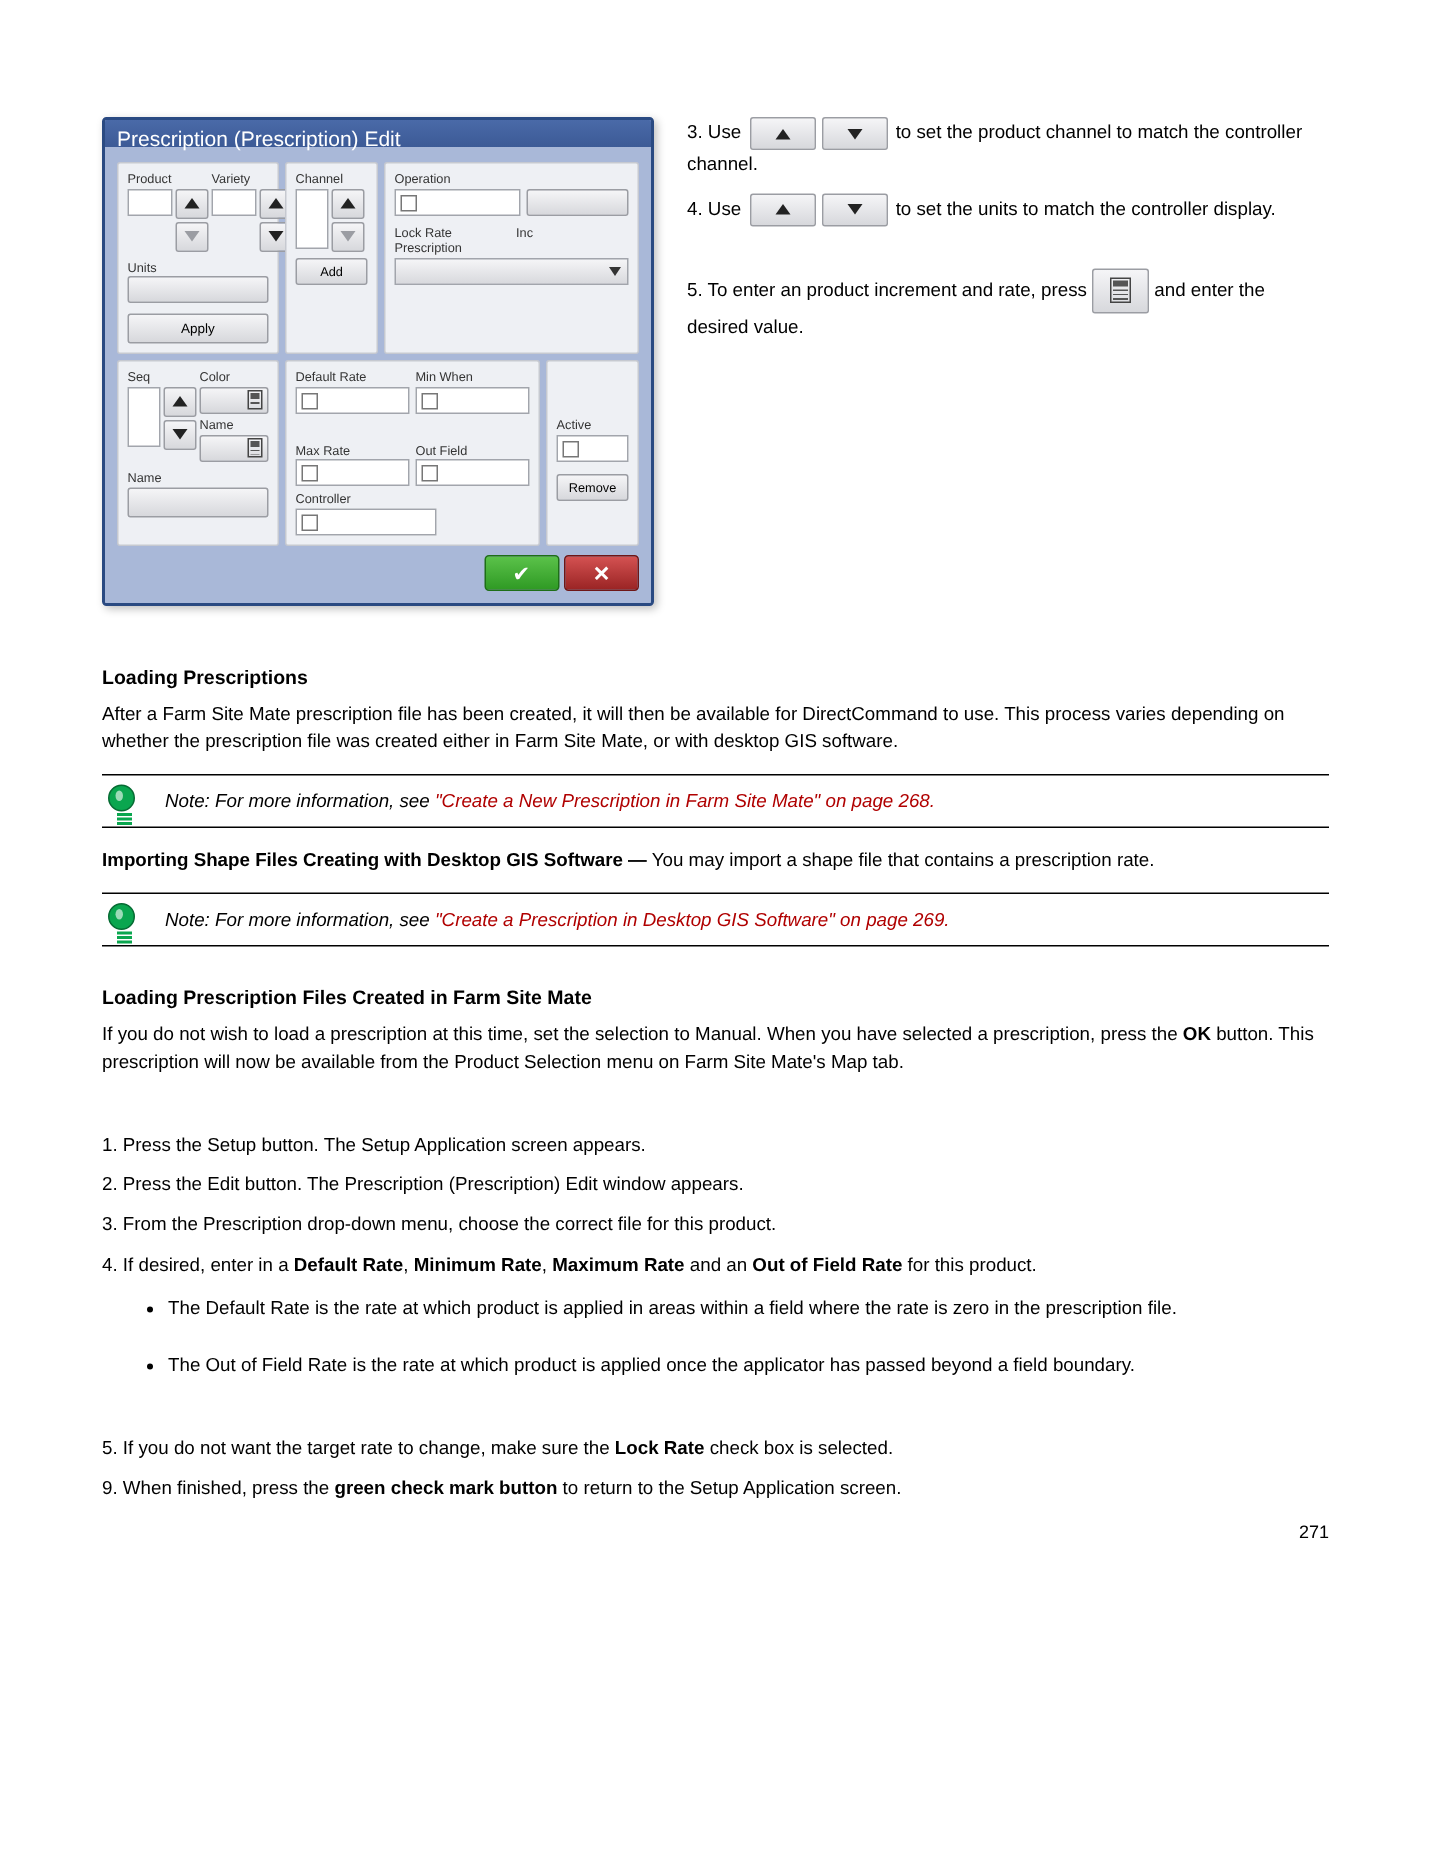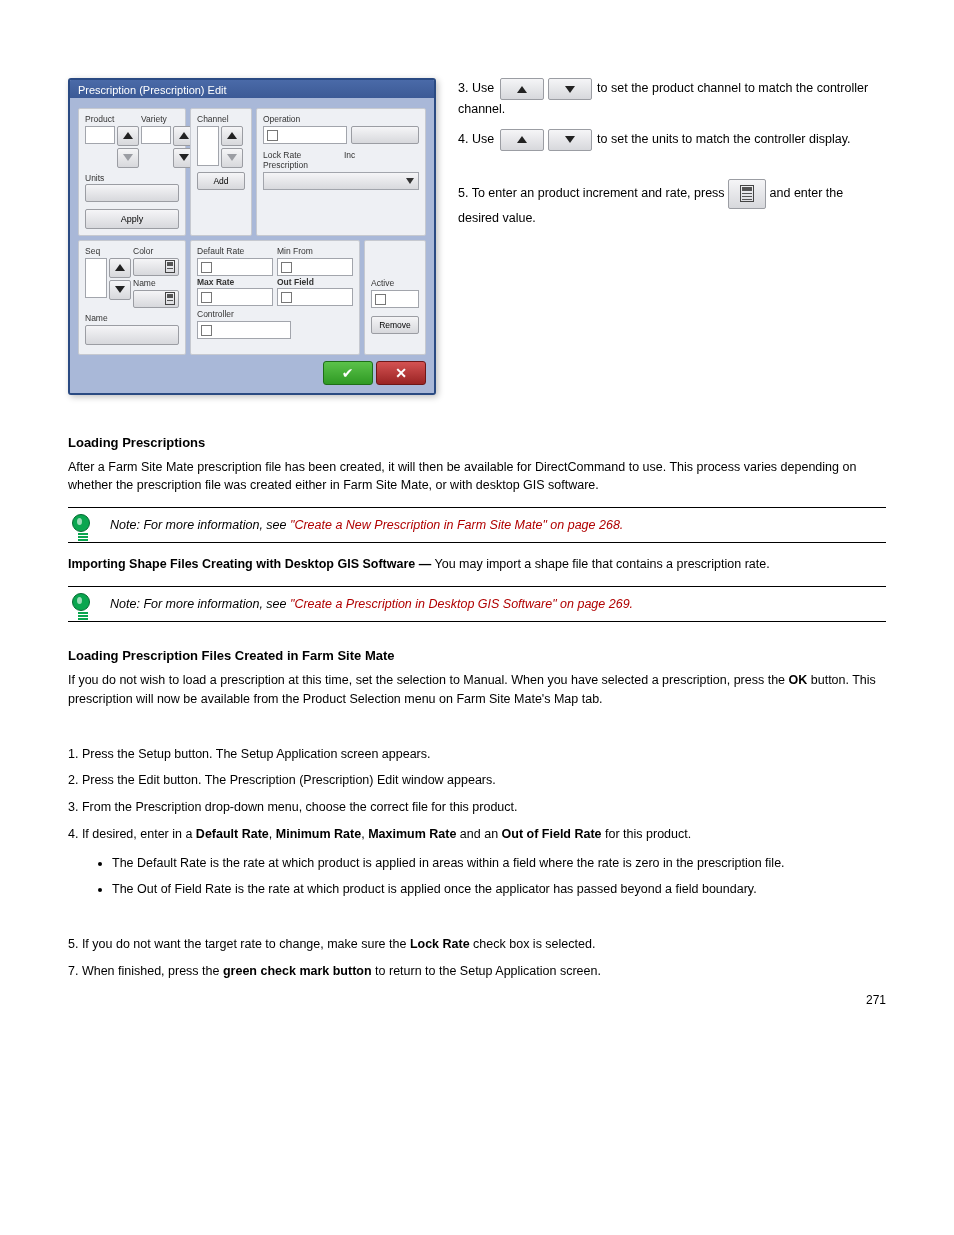--- a/index.html
+++ b/index.html
@@ -18,21 +18,21 @@
     width: 368px;
     border: 2px solid #2a4a82;
     border-radius: 3px;
     box-shadow: 2px 2px 6px rgba(0,0,0,0.25);
     background: #a9b8d8;
     overflow: hidden;
   }
   .dialog-title {
     background: linear-gradient(#4a6aa8,#3c5a96);
     color: #fff;
-    font-size: 11px;
+    font-size: 14px;
     padding: 4px 8px;
     height: 18px;
   }
   .dialog-body {
     background: #a9b8d8;
     padding: 10px 8px 8px 8px;
   }
   .formrow { display: flex; gap: 4px; margin-bottom: 4px; }
   .panel { background: #eef0f4; border: 1px solid #c6c9d0; border-radius: 2px; padding: 6px 6px; }
   .col-a { width: 108px; }
@@ -228,25 +228,25 @@
             <div class="btn" style="width:100%;height:20px;"></div>
           </div>
 
           <div class="panel col-b">
             <div class="pairwrap" style="gap:4px;">
               <div style="flex:1;">
                 <span class="lbl">Default Rate</span>
                 <div class="inp chkbox" style="width:100%;"></div>
               </div>
               <div style="flex:1;">
-                <span class="lbl">Min From</span>
+                <span class="lbl">Min When</span>
                 <div class="inp chkbox" style="width:100%;"></div>
               </div>
             </div>
-            <div class="pairwrap" style="gap:4px;margin-top:2px;font-weight:bold;">
+            <div class="pairwrap" style="gap:4px;margin-top:20px;">
               <div style="flex:1;">
                 <span class="lbl">Max Rate</span>
                 <div class="inp chkbox" style="width:100%;"></div>
               </div>
               <div style="flex:1;">
                 <span class="lbl">Out Field</span>
                 <div class="inp chkbox" style="width:100%;"></div>
               </div>
             </div>
             <div style="margin-top:4px;">
@@ -356,27 +356,27 @@
 
     <ol class="ol" style="list-style:none;padding-left:0;">
       <li>1. Press the Setup button. The Setup Application screen appears.</li>
       <li>2. Press the Edit button. The Prescription (Prescription) Edit window appears.</li>
       <li>3. From the Prescription drop-down menu, choose the correct file for this product.</li>
       <li>
         <span>4. If desired, enter in a </span><b>Default Rate</b><span>, </span><b>Minimum Rate</b><span>, </span><b>Maximum Rate</b><span> and an </span><b>Out of Field Rate</b><span> for this product.</span>
       </li>
     </ol>
     <ul style="list-style:disc;padding-left:44px;margin-bottom:10px;">
-      <li style="margin-bottom:8px;line-height:1.5;">The Default Rate is the rate at which product is applied in areas within a field where the rate is zero in the prescription file.</li>
+      <li style="margin-bottom:20px;line-height:1.5;">The Default Rate is the rate at which product is applied in areas within a field where the rate is zero in the prescription file.</li>
       <li style="line-height:1.5;">The Out of Field Rate is the rate at which product is applied once the applicator has passed beyond a field boundary.</li>
     </ul>
     <ol class="ol" style="list-style:none;padding-left:0;">
       <li>
         <span>5. If you do not want the target rate to change, make sure the </span><b>Lock Rate</b><span> check box is selected.</span>
       </li>
       <li>
-        <span>7. When finished, press the </span><b>green check mark button</b><span> to return to the Setup Application screen.</span>
+        <span>9. When finished, press the </span><b>green check mark button</b><span> to return to the Setup Application screen.</span>
       </li>
     </ol>
   </div>
 
   <div class="pagenum">271</div>
 </div>
 
 </body></html>

